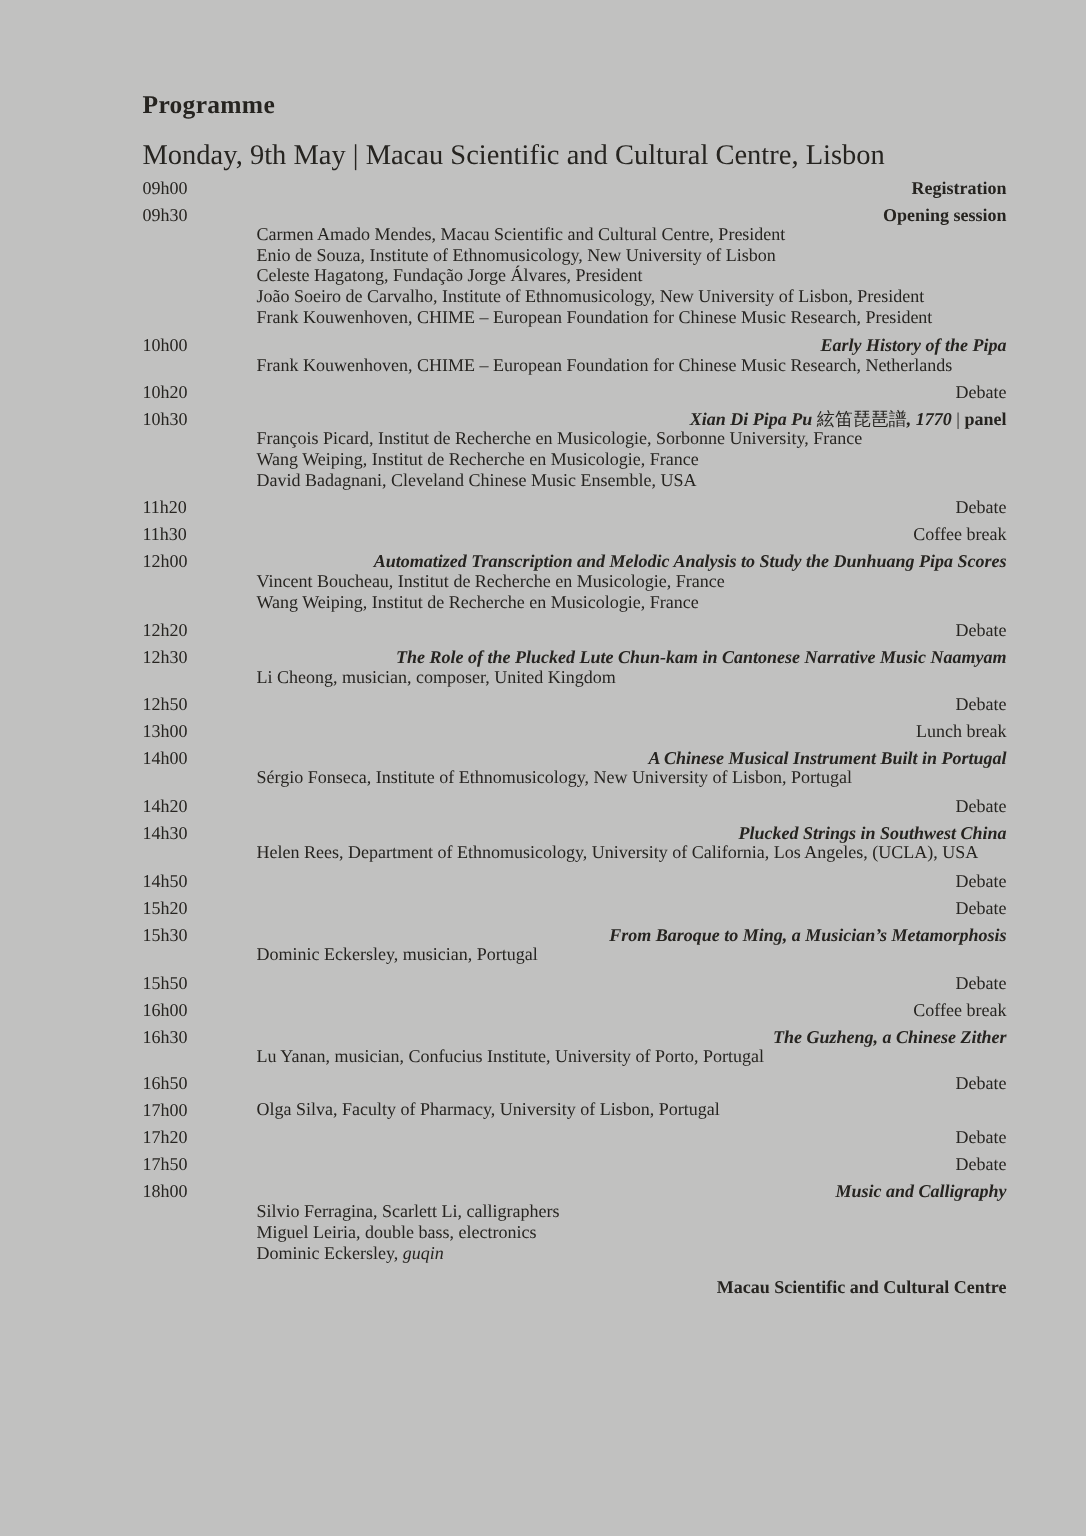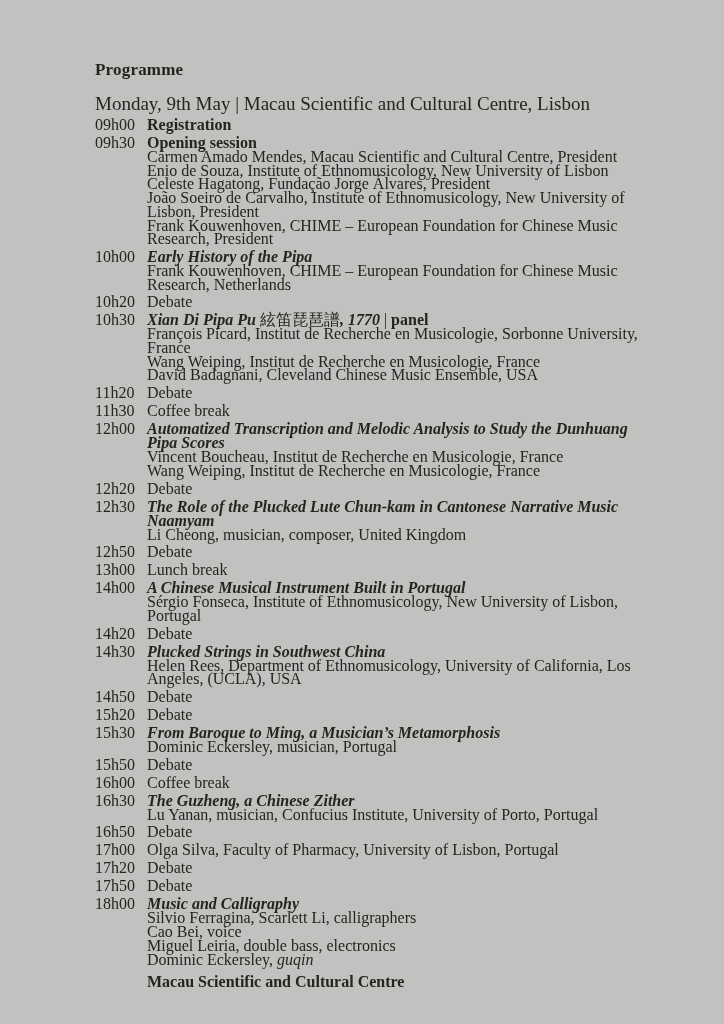--- a/index.html
+++ b/index.html
@@ -30,33 +30,35 @@
   .day-header {
     font-size: 19px;
     line-height: 16px;
     font-weight: normal;
     margin: 0 0 6px 0;
   }
   .schedule { }
   .entry {
     display: flex;
     margin-bottom: 4px;
-    font-size: 16px;
+    font-size: 12px;
+    gap: 24px;
   }
   .entry.gap { margin-top: 9px; }
   .time {
     width: 52px;
     flex-shrink: 0;
     line-height: 14px;
   }
   .content {
     width: 500px;
   }
   .title {
     line-height: 14px;
+    text-align: right;
   }
   .speaker {
     line-height: 13.7px;
   }
   .b  { font-weight: bold; }
   .bi { font-weight: bold; font-style: italic; }
   .i  { font-style: italic; }
   .plain { font-weight: normal; font-style: normal; }
 </style>
 </head>
@@ -230,21 +232,20 @@
         <span class="time">17h50</span>
         <div class="content">
           <div class="title plain">Debate</div>
         </div>
       </div>
       <div class="entry">
         <span class="time">18h00</span>
         <div class="content">
           <div class="title bi">Music and Calligraphy</div>
           <div class="speaker">Silvio Ferragina, Scarlett Li, calligraphers</div>
-          <div class="speaker">Cao Bei, voice</div>
           <div class="speaker">Miguel Leiria, double bass, electronics</div>
           <div class="speaker"><span>Dominic Eckersley, </span><span class="i">guqin</span></div>
         </div>
       </div>
       <div class="entry gap">
         <span class="time"></span>
         <div class="content">
           <div class="title b">Macau Scientific and Cultural Centre</div>
         </div>
       </div>

